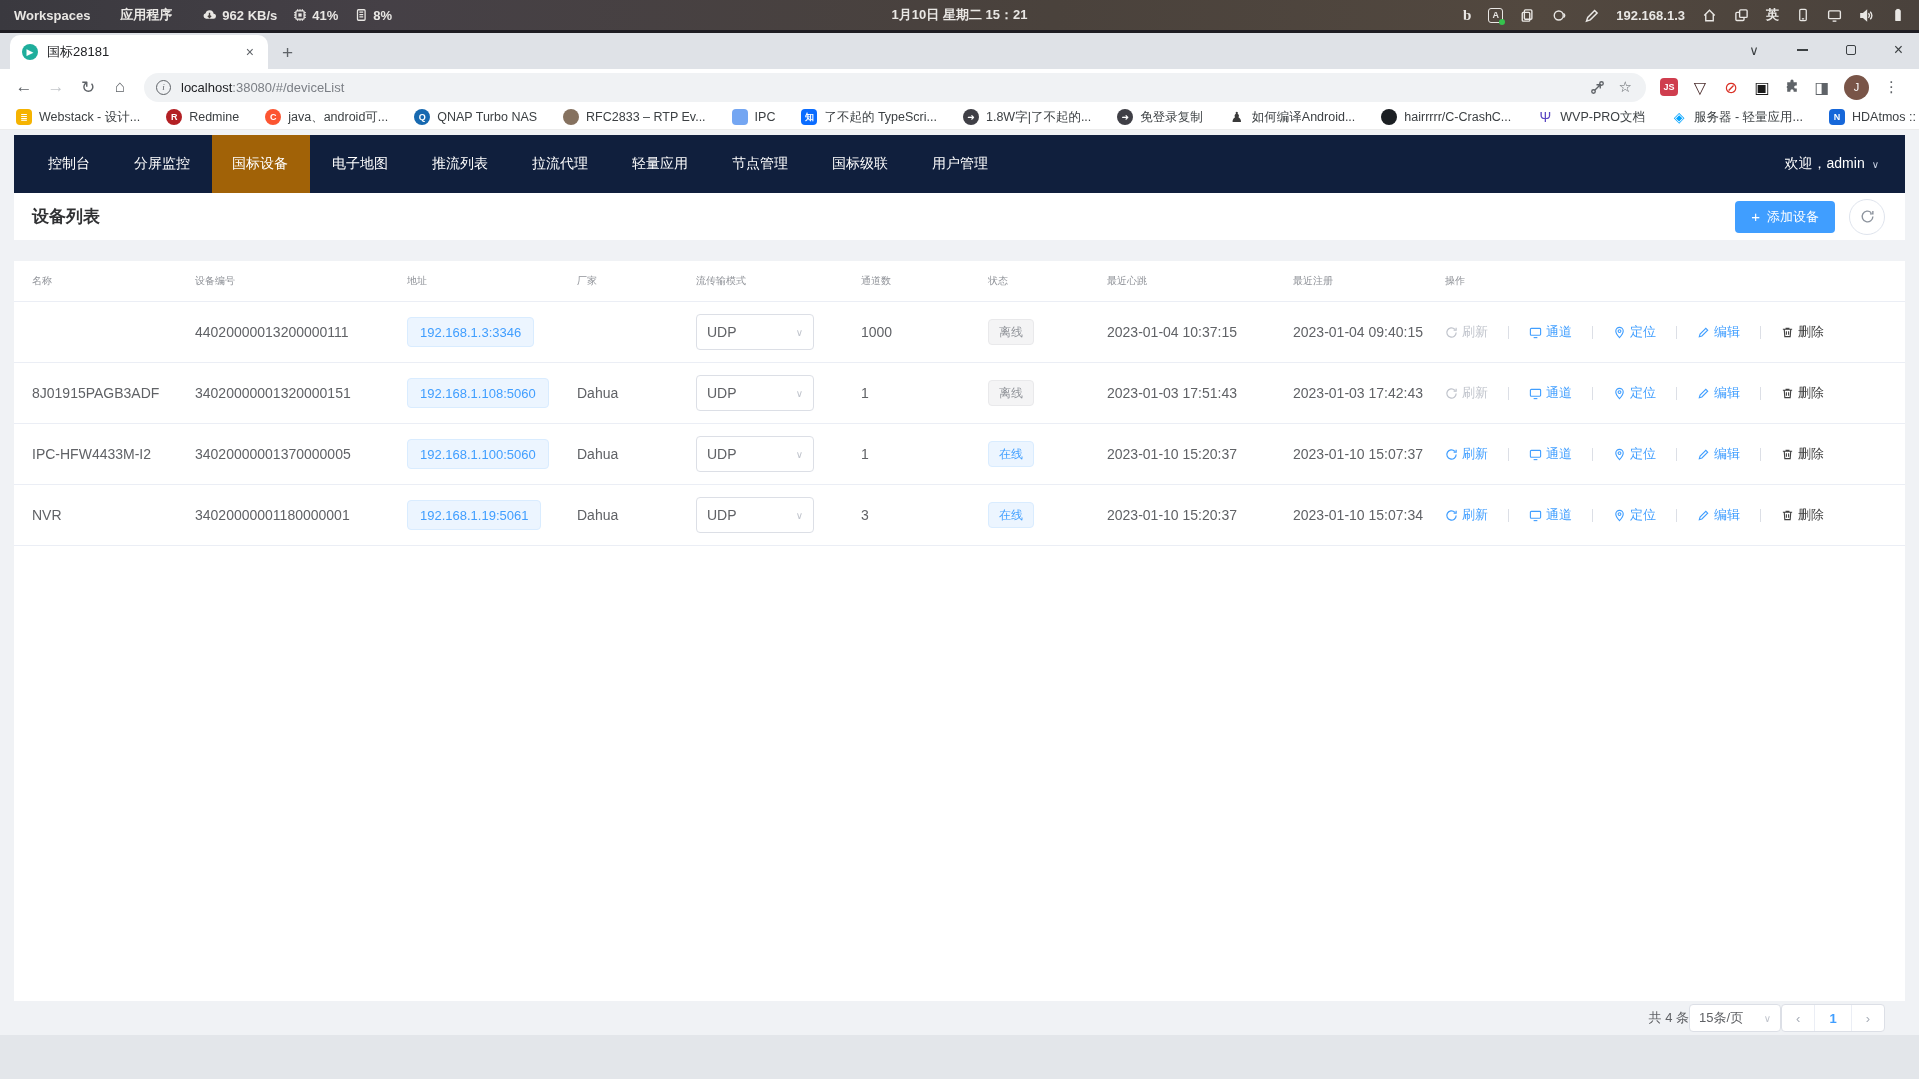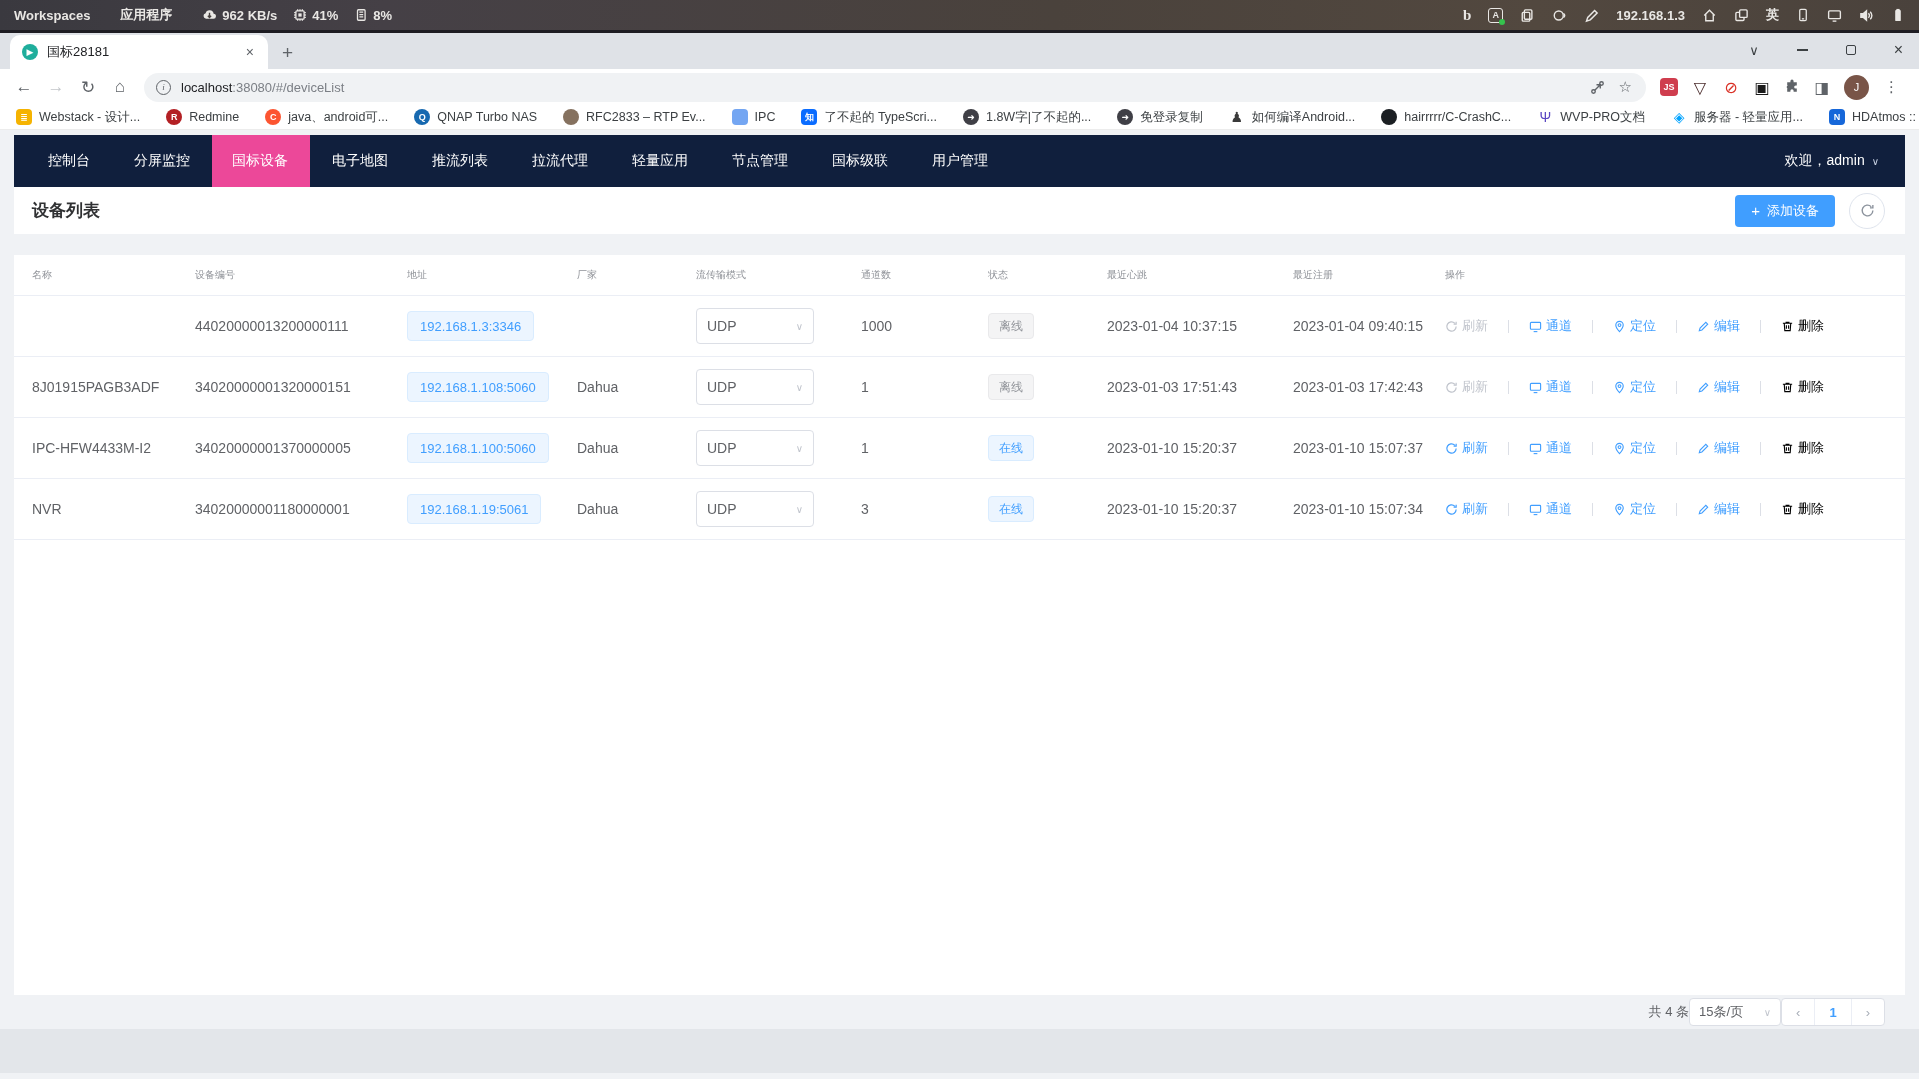--- a/index.html
+++ b/index.html
@@ -61,23 +61,23 @@
                border-bottom:1px solid #ececec; }
   .bm { display:flex; align-items:center; gap:7px; }
   .bi { width:16px; height:16px; border-radius:4px; color:#fff; font-size:9px; font-weight:700;
         display:flex; align-items:center; justify-content:center; flex:0 0 16px; }
   .bi.round { border-radius:50%; }
   .bi.plain { font-size:14px; font-weight:400; }
   .bl { font-size:12.5px; color:#3c4043; white-space:nowrap; }
 
   
   .app { position:absolute; top:130px; left:0; right:0; bottom:0; background:#f0f2f5; padding:5px 14px 0; }
-  .navbar { height:52px; background:#101f3d; display:flex; align-items:stretch; color:#fff; padding-left:12px; }
+  .navbar { height:58px; background:#101f3d; display:flex; align-items:stretch; color:#fff; padding-left:12px; }
   .nav-item { display:flex; align-items:center; padding:0 22px; font-size:14px; cursor:pointer; }
-  .nav-item.active { background:#ec4899;padding-left:20px; }
+  .nav-item.active { background:#a16207;padding-left:20px; }
   .welcome { margin-left:auto; display:flex; align-items:center; gap:7px; padding-right:26px; font-size:14px; }
   .welcome .caret { font-size:10px; color:#c9d2e4; }
 
   .pageheader { height:47px; background:#fff; display:flex; align-items:center; padding:0 20px 0 18px; }
   .pagetitle { font-size:17px; font-weight:700; color:#303133; }
   .hdr-actions { margin-left:auto; display:flex; align-items:center; gap:14px; }
   .btn-add { height:32px; background:#409eff; color:#fff; border-radius:4px; display:inline-flex;
              align-items:center; gap:7px; padding:0 16px; font-size:13px; }
   .btn-add .plus { font-size:15px; }
   .btn-refresh { width:36px; height:36px; border:1px solid #dfe4ed; border-radius:50%; color:#8c939d;
@@ -94,21 +94,21 @@
   .select { width:118px; height:36px; border:1px solid #dcdfe6; border-radius:4px; background:#fff;
             display:flex; align-items:center; justify-content:space-between; padding:0 10px;
             color:#606266; font-size:14px; }
   .select .chev { color:#c0c4cc; font-size:10px; }
   .tag { display:inline-flex; align-items:center; height:26px; padding:8px 10px; border-radius:4px; font-size:12px; }
   .trow.offline .tag { background:#f4f4f5; border:1px solid #e9e9eb; color:#909399; }
   .trow.online  .tag { background:#ecf5ff; border:1px solid #d9ecff; color:#409eff; }
   .ops { display:flex; align-items:center; gap:20px; font-size:13px; }
   .op { display:inline-flex; align-items:center; gap:4px; color:#409eff; }
   .op svg { display:block; }
-  .op.del { color:#000000; }
+  .op.del { color:#404040; }
   .trow.offline .op.refresh { color:#c0c4cc; }
   .sep { width:1px; height:13px; background:#dcdfe6; }
 
   .pagerow { height:34px; display:flex; align-items:center; justify-content:flex-end; 
              padding-right:20px; font-size:13px; color:#606266; }
   .size-select { height:28px; min-width:92px; border:1px solid #dcdfe6; border-radius:4px; background:#fff;
                  display:flex; align-items:center; justify-content:space-between; gap:10px; padding:0 9px; }
   .size-select .chev { color:#c0c4cc; font-size:10px; }
   .pager { display:flex; border:1px solid #dcdfe6; border-radius:4px; background:#fff; height:28px; overflow:hidden; }
   .pager > div { padding:0 14px; display:flex; align-items:center; color:#a8aeb8; }
@@ -142,20 +142,21 @@
         </span>
         <span class="stat">
           <svg width="14" height="14" viewBox="0 0 12 12" stroke="currentColor" fill="none" stroke-width="1.1">
               <rect x="3" y="1.5" width="6.5" height="9" rx="0.8"></rect>
               <path d="M4.6 3.6h3.3M4.6 5.6h3.3M4.6 7.6h3.3"></path>
             </svg>
           <span>8%</span>
         </span>
       </div>
     </div>
+    <div class="sysclock">1月10日 星期二 15：21</div>
     <div class="rgrp">
       <span class="bingb">b</span>
       <span class="tricon">A<i></i></span>
       <svg width="15" height="15" viewBox="0 0 12 12" stroke="currentColor" fill="none" stroke-width="1.1">
           <rect x="3.5" y="1.5" width="6" height="7.5" rx="0.8"></rect>
           <rect x="1.8" y="3.5" width="6" height="7" rx="0.8"></rect>
         </svg>
       <svg width="15" height="15" viewBox="0 0 12 12" stroke="currentColor" fill="none" stroke-width="1.1">
           <circle cx="5.4" cy="6" r="3.6"></circle>
           <path d="M9 4.5c1.6.2 1.6 2.8 0 3"></path>

